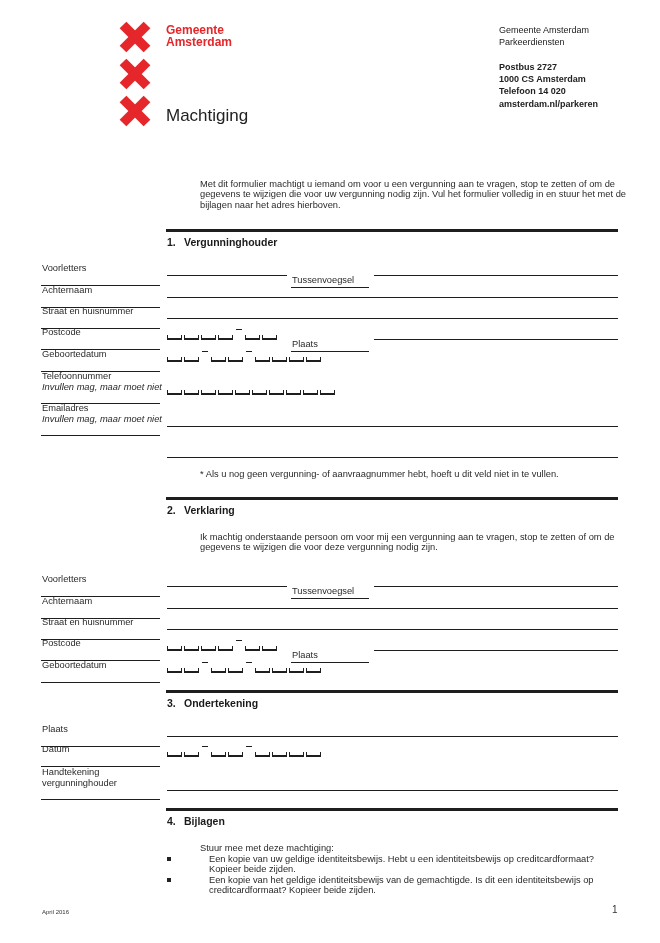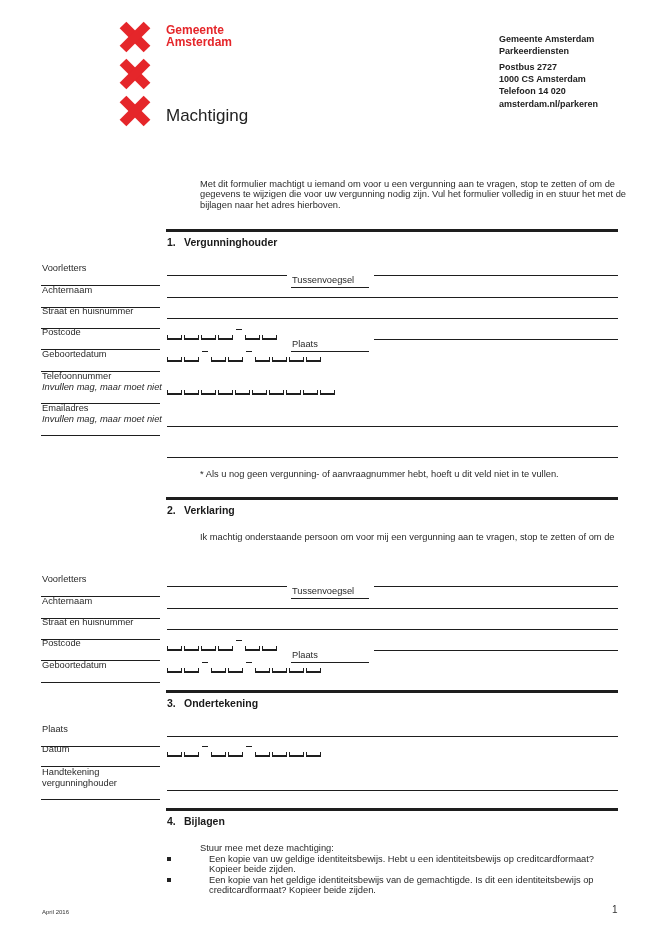--- a/index.html
+++ b/index.html
@@ -25,21 +25,21 @@
   .hnum{left:167px;}
   .htitle{left:184px;}
   .comb{position:absolute;left:167px;height:5px;display:flex;}
   .cell{display:block;width:15px;height:5px;border-left:1.5px solid var(--rule);border-right:1.5px solid var(--rule);border-bottom:2px solid var(--rule);margin-right:2px;}
   .sep{display:block;width:8px;height:5px;margin-right:2px;position:relative;}
   .sep::before{content:"";position:absolute;left:1px;top:-6px;width:6px;height:1px;background:var(--rule);}
   .logo-text{position:absolute;left:166px;top:24px;font-size:12px;line-height:12px;font-weight:bold;color:var(--red);white-space:nowrap;}
   .logo-text div{height:12px;}
   .doc-title{position:absolute;left:166px;top:106px;font-size:17px;line-height:20px;color:#222;white-space:nowrap;}
   .org{position:absolute;left:499px;font-size:9px;line-height:12.4px;white-space:nowrap;color:#222;}
-  .org.b{font-weight:bold;top:33px;}
+  .org.b{font-weight:normal;top:24px;}
   .org.a{top:60.5px;font-weight:bold;}
   .org div{height:12.4px;}
   .bullet{position:absolute;left:167px;width:4px;height:4px;background:#222;}
   .foot-date{position:absolute;left:42px;top:908px;font-size:6px;line-height:8px;color:#333;white-space:nowrap;}
   .foot-page{position:absolute;left:612px;top:904px;font-size:10px;line-height:12px;color:#333;}
 </style>
 </head>
 <body>
 
 <div class="page">
@@ -150,20 +150,21 @@
   <div class="fld full" style="top:446px"></div>
 
   <div class="t" style="left:166px;top:468.5px">* Als u nog geen vergunning- of aanvraagnummer hebt, hoeft u dit veld niet in te vullen.</div>
 
   <div class="rule" style="top:497px"></div>
   <div class="h hnum" style="top:504px">2.</div>
   <div class="h htitle" style="top:504px">Verklaring</div>
 
   <div class="t" style="left:166px;top:531.5px;line-height:10.5px">
     <div style="height:10.5px">Ik machtig onderstaande persoon om voor mij een vergunning aan te vragen, stop te zetten of om de</div>
+    <div style="height:10.5px">gegevens te wijzigen die voor deze vergunning nodig zijn.</div>
   </div>
 
   <div class="lbl" style="top:574px">Voorletters</div>
   <div class="fld short" style="top:575px"></div>
   <div class="seclbl" style="top:574px">Tussenvoegsel</div>
   <div class="fld rest" style="top:575px"></div>
 
   <div class="lbl" style="top:596px">Achternaam</div>
   <div class="fld full" style="top:597px"></div>
 

